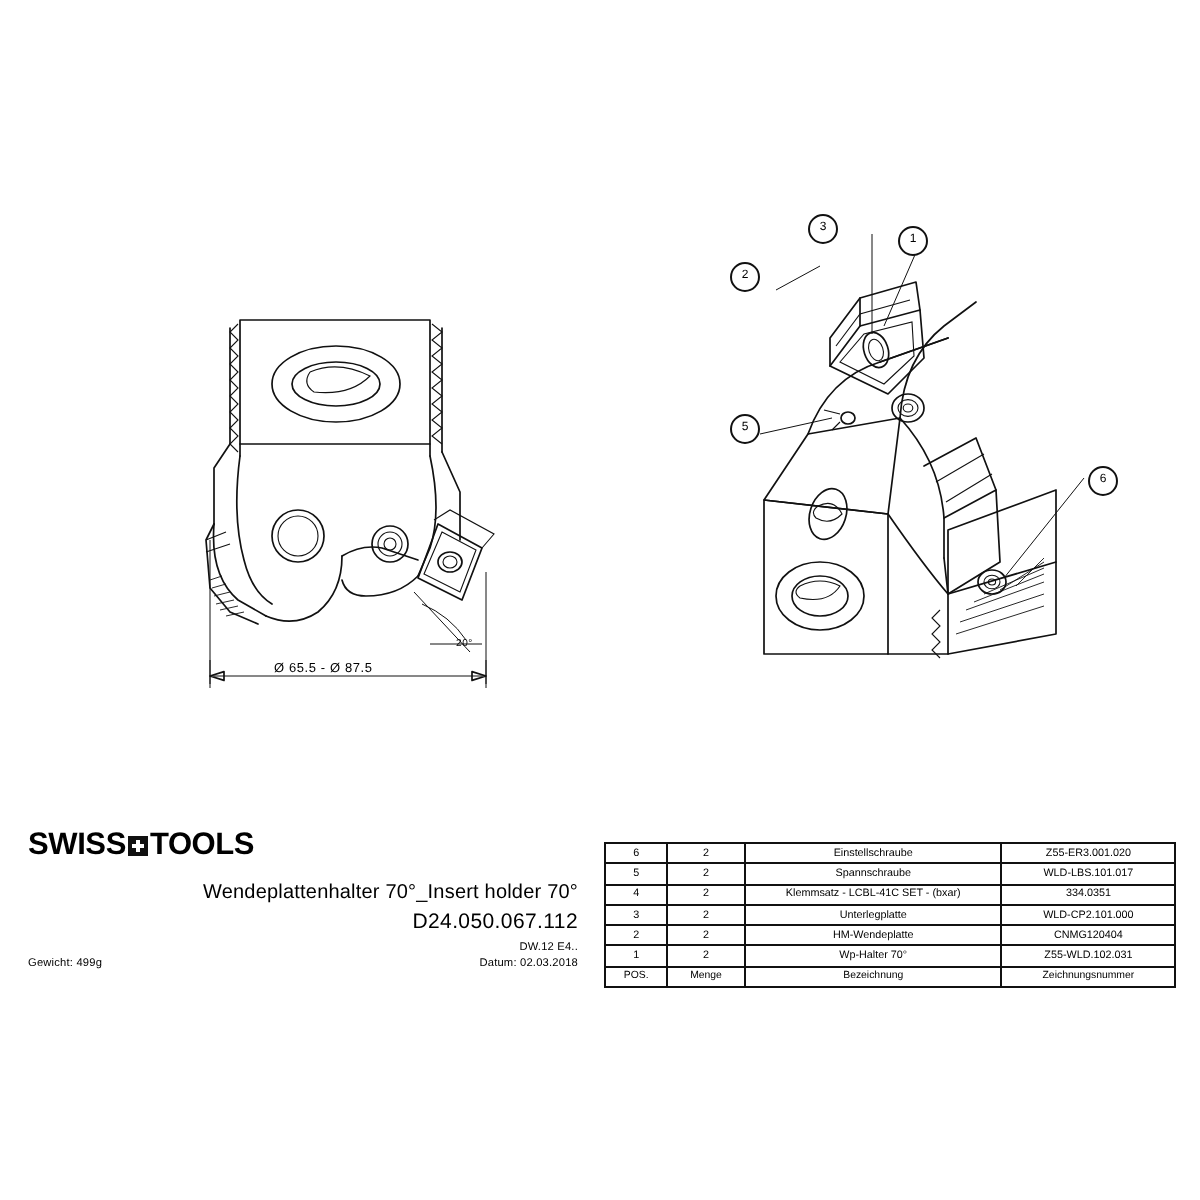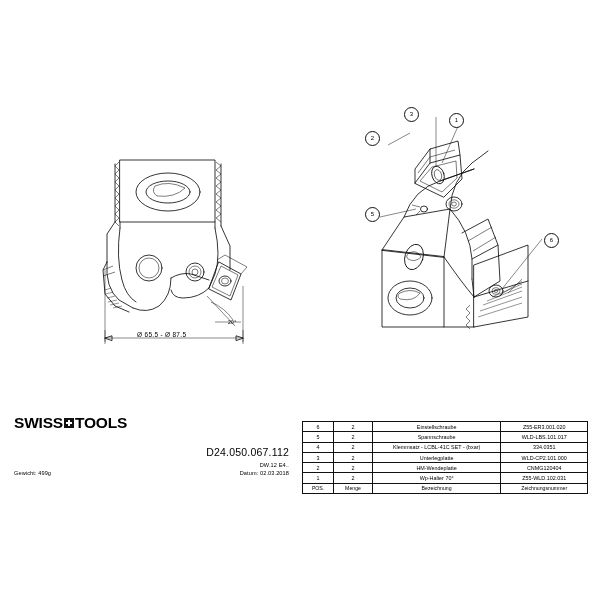--- a/index.html
+++ b/index.html
@@ -82,21 +82,21 @@
   #logo .cross::after  { top: 4px; left: 1.6px; height: 2.2px; width: 6.8px; }
 
   #desc-line {
     font-size: 10px;
     margin-top: 9px;
     letter-spacing: 0.1px;
     white-space: nowrap;
   }
   #part-no {
     font-size: 10.5px;
-    margin-top: 14px;
+    margin-top: 3px;
     letter-spacing: 0.2px;
   }
   .small-line {
     font-size: 5.6px;
     margin-top: 4px;
     letter-spacing: 0.1px;
   }
   #bottom-row {
     display: flex;
     justify-content: space-between;
@@ -262,20 +262,21 @@
   <div class="balloon" style="left:365px; top:131px;">2</div>
   <div class="balloon" style="left:365px; top:207px;">5</div>
   <div class="balloon" style="left:544px; top:233px;">6</div>
 
   <div id="title-block">
     <div id="logo">
       <span>SWISS</span>
       <span class="cross"></span>
       <span>TOOLS</span>
     </div>
+    <div id="desc-line">Wendeplattenhalter 70°_Insert holder 70°</div>
     <div id="part-no">D24.050.067.112</div>
     <div class="small-line">DW.12 E4..</div>
     <div id="bottom-row">
       <div class="small-line">Gewicht: 499g</div>
       <div class="small-line">Datum: 02.03.2018</div>
     </div>
   </div>
 
   <table id="parts-table">
     <tbody>

